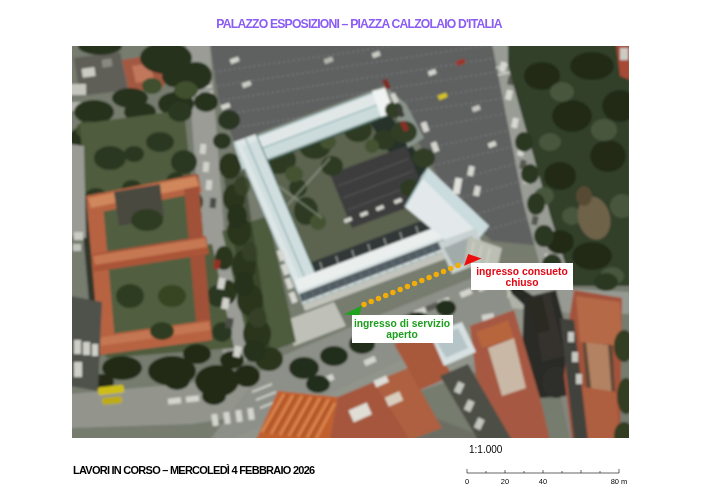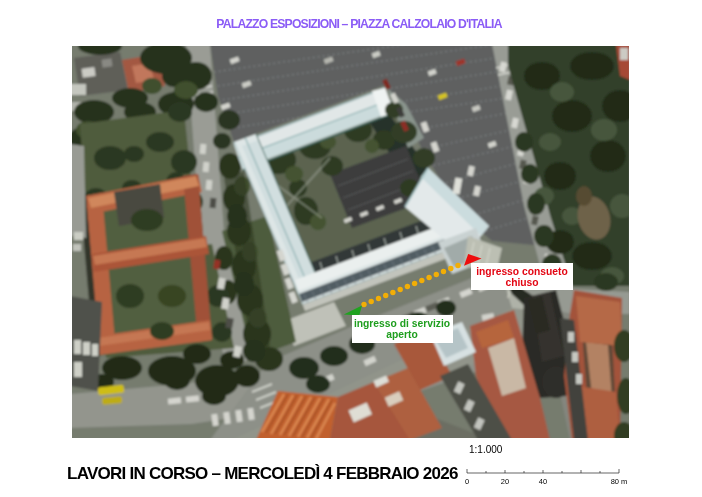--- a/index.html
+++ b/index.html
@@ -1,18 +1,18 @@
 <!DOCTYPE html>
 <html><head>
 <meta charset="utf-8">
 <style>
   html,body{margin:0;padding:0;background:#ffffff;width:702px;height:497px;overflow:hidden;}
   body{font-family:"Liberation Sans", sans-serif;position:relative;}
   .title{position:absolute;left:8px;top:17px;width:702px;text-align:center;font-weight:bold;font-size:12.2px;letter-spacing:-0.8px;color:#8b5cf6;}
-  .footer{position:absolute;left:67px;top:464px;font-weight:bold;font-size:17px;letter-spacing:-0.75px;color:#000;}
+  .footer{position:absolute;left:73px;top:464px;font-weight:bold;font-size:11px;letter-spacing:-0.75px;color:#000;}
   .scaletxt{position:absolute;left:469px;top:444px;width:160px;text-align:left;font-size:10px;color:#000;}
   #map{position:absolute;left:72px;top:46px;}
 </style>
 </head>
 <body>
 
 <div class="title">PALAZZO ESPOSIZIONI – PIAZZA CALZOLAIO D'ITALIA</div>
 
 <svg id="map" width="557" height="392" viewBox="0 0 557 392">
   <defs>

